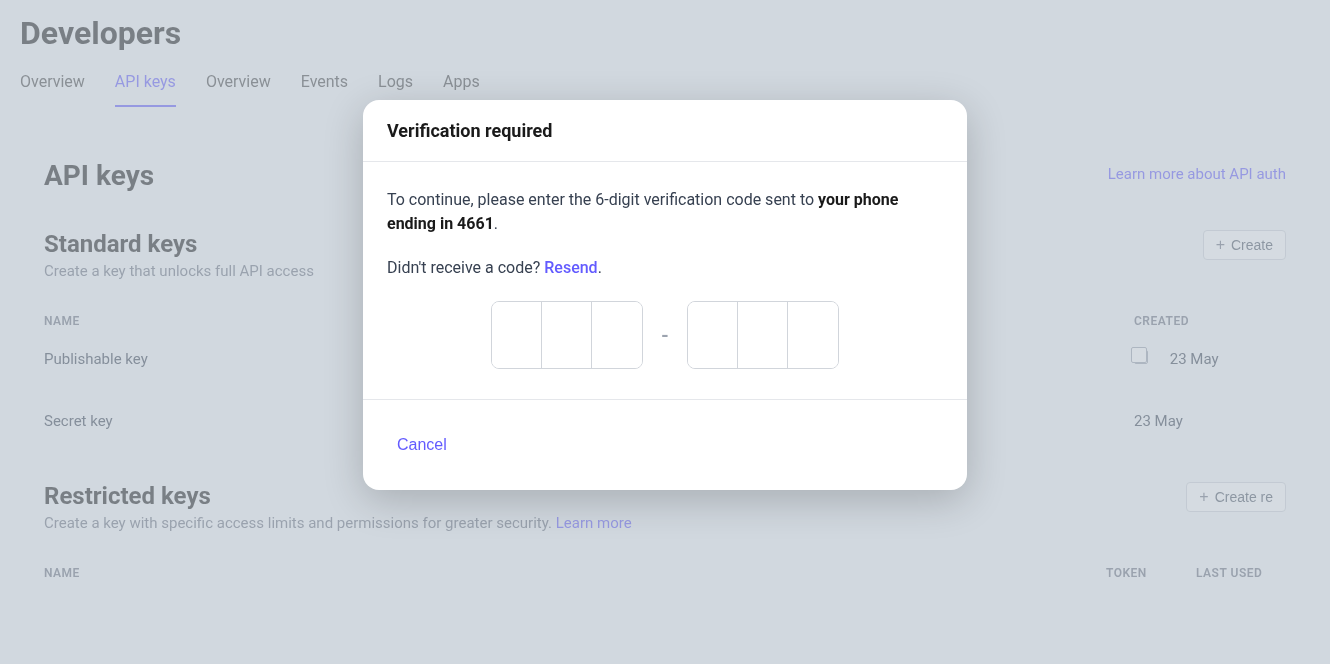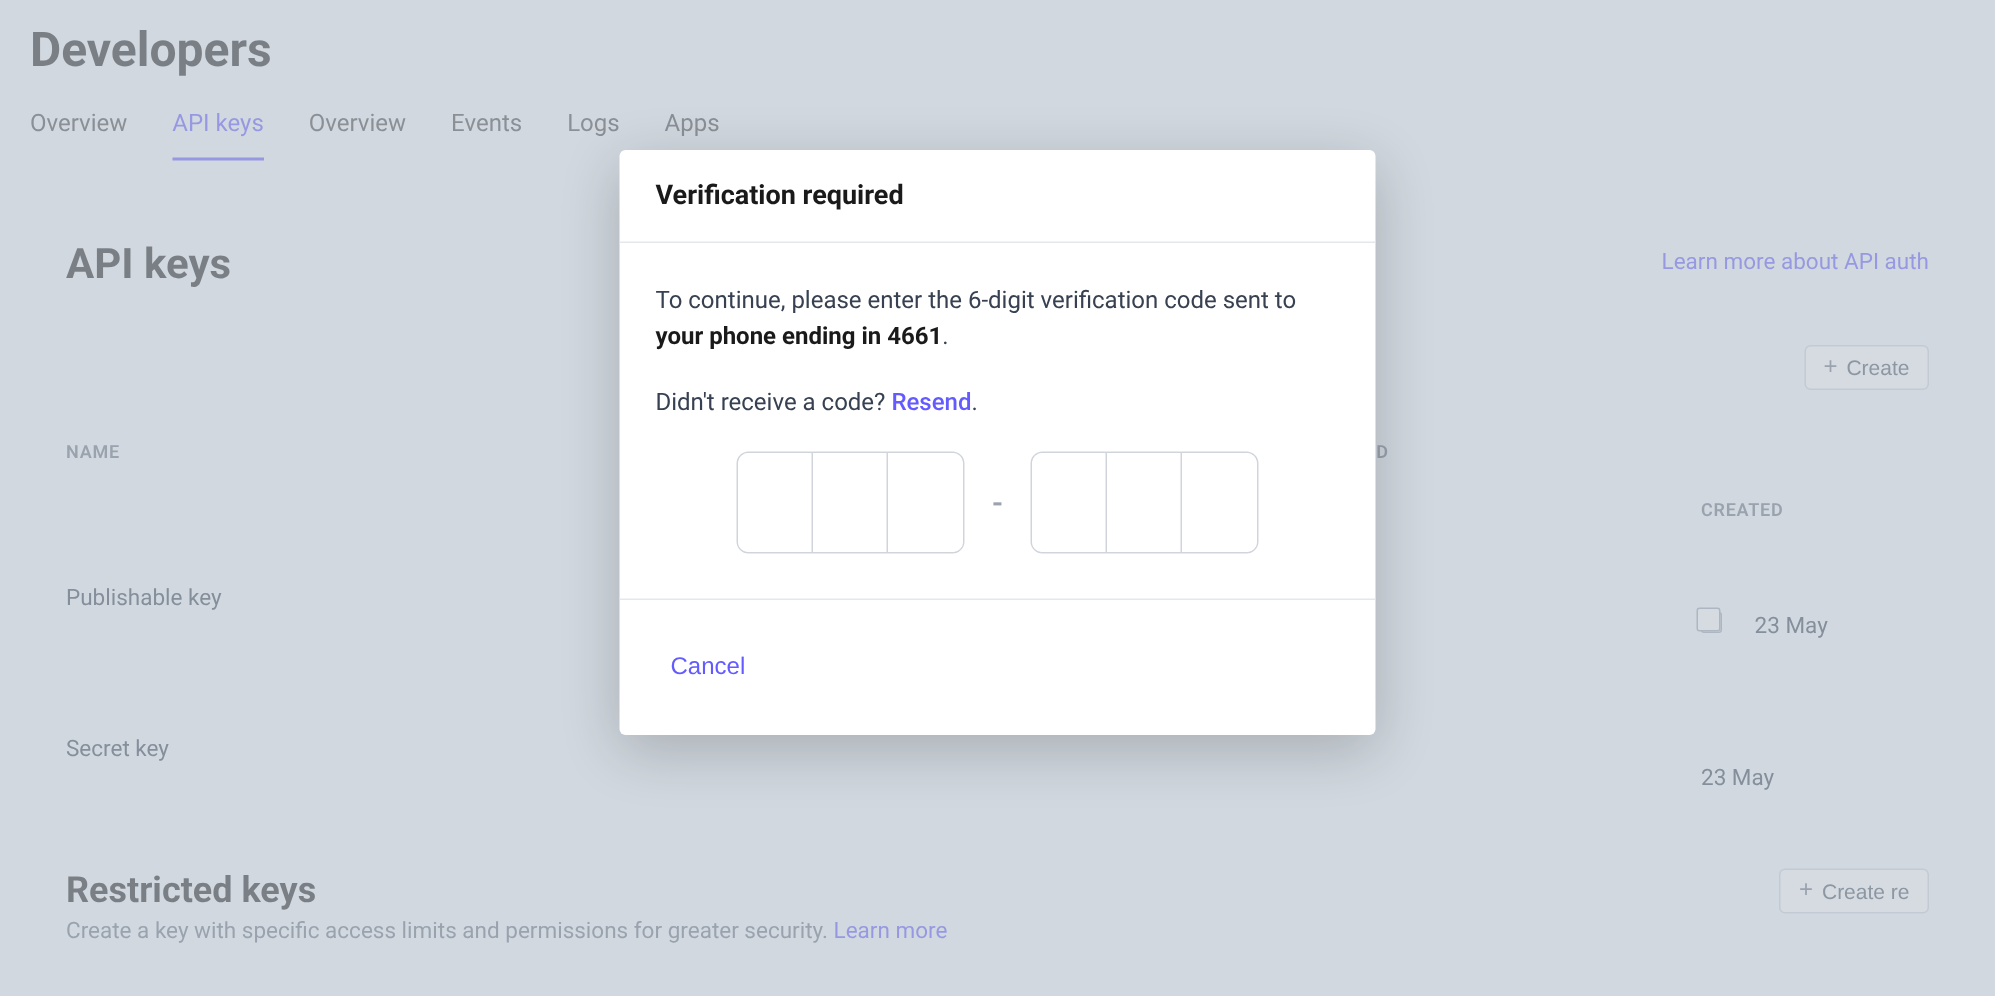--- a/index.html
+++ b/index.html
@@ -102,21 +102,21 @@
     margin-top: 34px;
     color: #6b7280;
     font-size: 12px;
     letter-spacing: 0.5px;
     text-transform: uppercase;
     font-weight: 600;
   }
   .col-name { flex: 0 0 520px; }
   .col-token { flex: 0 0 330px; }
   .col-last { flex: 0 0 240px; }
-  .col-created { flex: 1; margin-top: 39px; }
+  .col-created { flex: 1; }
   .table-row {
     display: flex;
     align-items: center;
     padding: 22px 0;
     color: #374151;
     font-size: 15px;
   }
   .copy-icon {
     display: inline-block;
     width: 14px;
@@ -155,23 +155,23 @@
   .overlay {
     position: absolute;
     inset: 0;
     background: rgba(185, 195, 205, 0.6);
     display: flex;
     align-items: flex-start;
     justify-content: center;
     padding-top: 100px;
   }
   .modal {
-    width: 504px;
-    background: #fff;
-    border-radius: 4px;
+    width: 604px;
+    background: #fff;
+    border-radius: 16px;
     box-shadow: 0 10px 40px rgba(0,0,0,0.2);
     overflow: hidden;
   }
   .modal-header {
     padding: 20px 24px;
     border-bottom: 1px solid #e5e7eb;
   }
   .modal-title {
     font-size: 18px;
     font-weight: 700;
@@ -268,20 +268,24 @@
   </div>
 
   <div class="section">
     <div class="section-header-row">
       <div class="section-title">API keys</div>
       <div class="section-link">Learn more about API auth</div>
     </div>
 
     <div class="section-sub">
       <div class="sub-header-row">
+        <div>
+          <div class="sub-title">Standard keys</div>
+          <div class="sub-desc">Create a key that unlocks full API access</div>
+        </div>
         <button class="create-btn">
           <span class="plus-icon">+</span>
           <span>Create</span>
         </button>
       </div>
 
       <div class="table-head">
         <div class="col-name">NAME</div>
         <div class="col-token"></div>
         <div class="col-last">USED</div>

